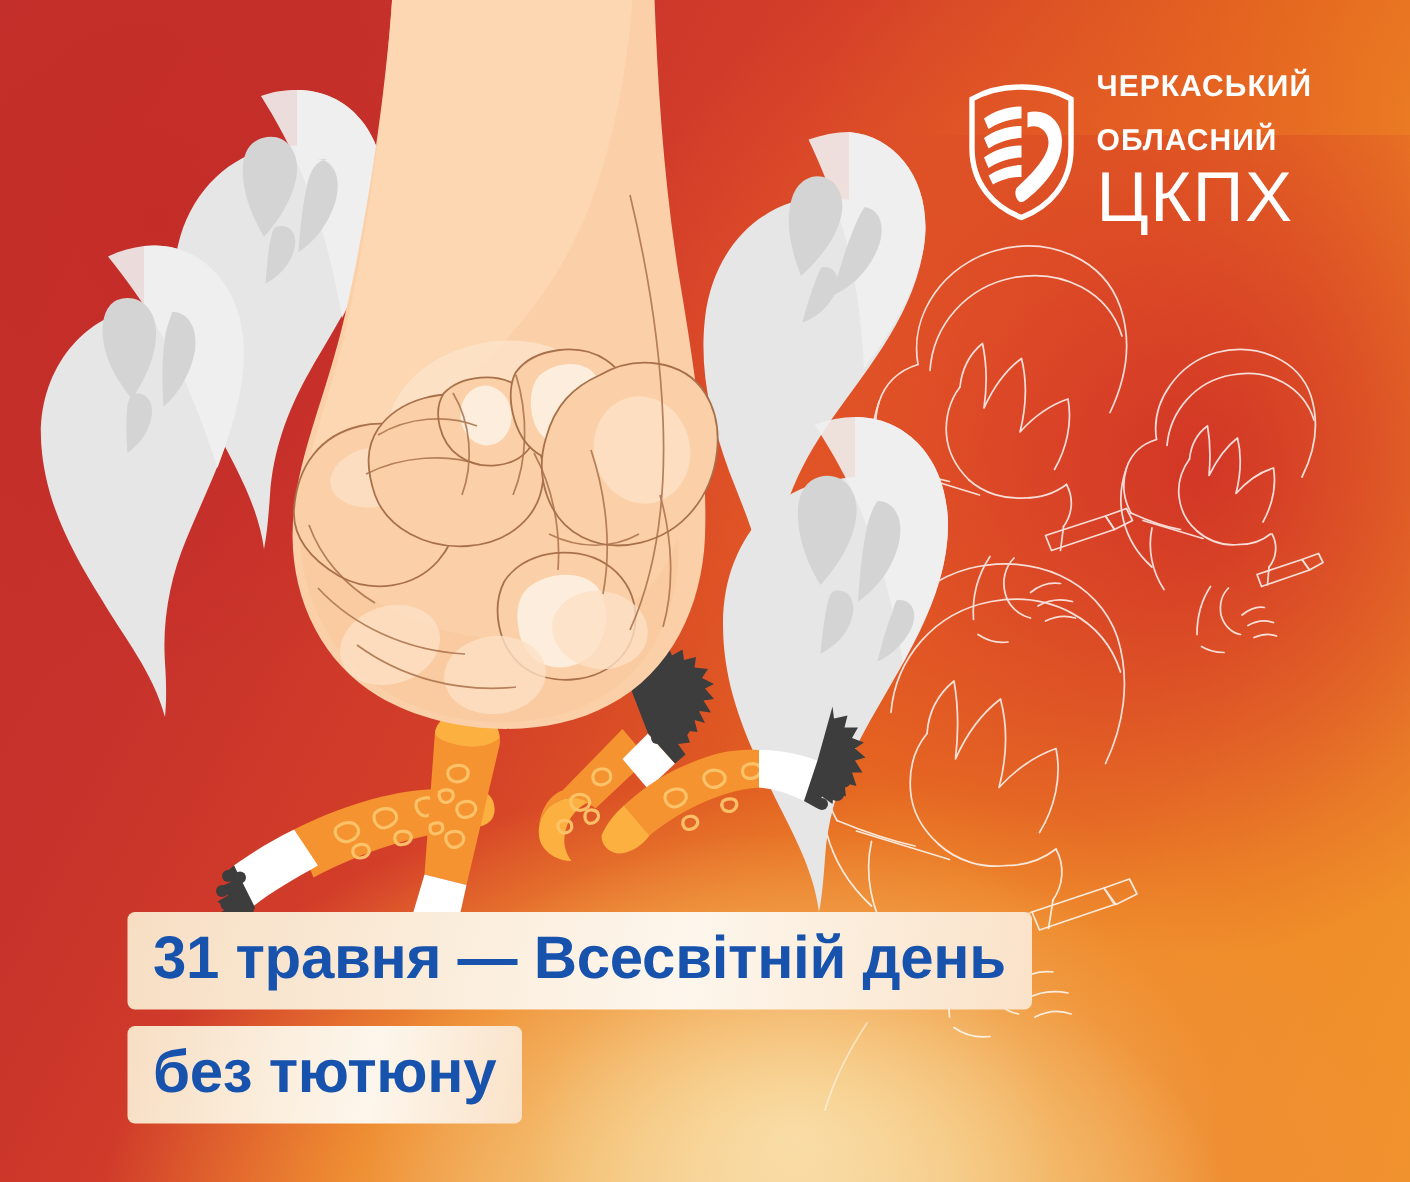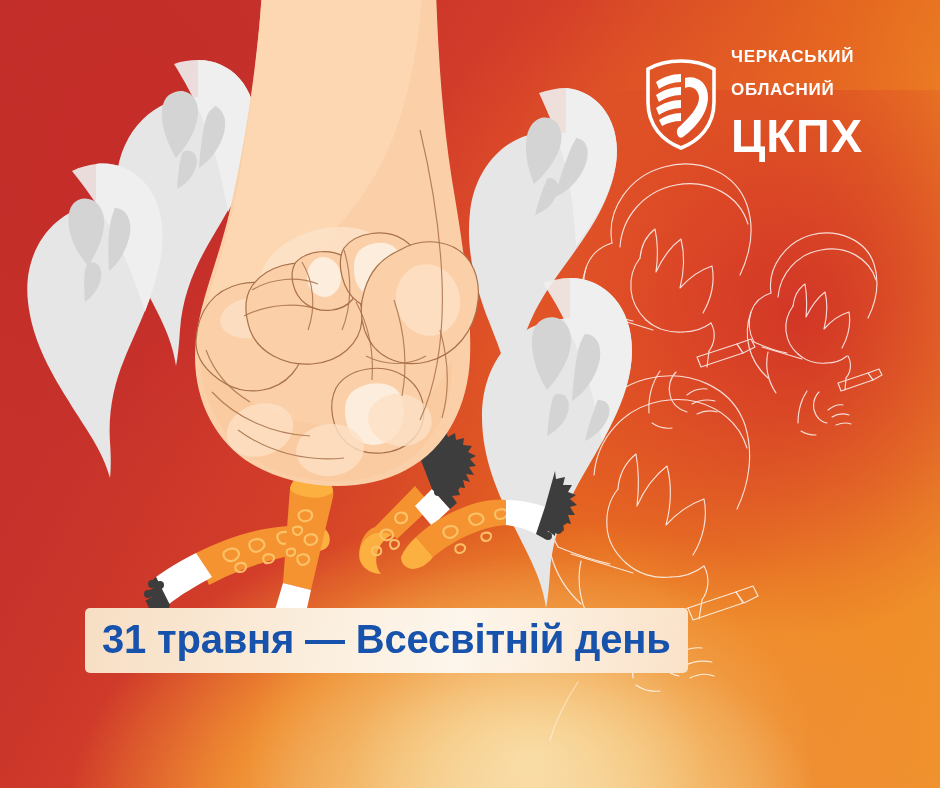--- a/index.html
+++ b/index.html
@@ -36,26 +36,26 @@
   .layer{position:absolute;inset:0;width:940px;height:788px;}
 
   
   #logo{
     position:absolute;left:645px;top:48px;
     display:flex;align-items:center;gap:14px;
   }
   #logo .mark{width:72px;height:92px;display:block;}
   #logo .words{display:flex;flex-direction:column;line-height:1;}
   #logo .w1,#logo .w2{
-    color:#ffffff;font-size:17px;font-weight:bold;letter-spacing:.7px;
+    color:#ffffff;font-size:20px;font-weight:bold;letter-spacing:.7px;
   }
   #logo .w2{margin-top:16px;}
   #logo .w3{
-    color:#ffffff;font-size:47px;font-weight:bold;letter-spacing:1px;
-    margin-top:15px;line-height:.98;
+    color:#ffffff;font-size:47px;font-weight:normal;letter-spacing:1px;
+    margin-top:4px;line-height:.98;
   }
 
   
   #caption{
     position:absolute;left:85px;top:608px;
     display:flex;flex-direction:column;align-items:flex-start;gap:13px;
   }
   .cap-line{
     display:inline-block;
     background:linear-gradient(100deg,#f7dec3 0%, #fbeedd 38%, #fdf6ec 62%, #fae2c8 100%);
@@ -378,15 +378,16 @@
     </svg>
     <div class="words">
       <span class="w1">ЧЕРКАСЬКИЙ</span>
       <span class="w2">ОБЛАСНИЙ</span>
       <span class="w3">ЦКПХ</span>
     </div>
   </div>
 
   <div id="caption">
     <span class="cap-line">31 травня — Всесвітній день</span>
+    <span class="cap-line">без тютюну</span>
   </div>
 
 </div>
 
 </body></html>

